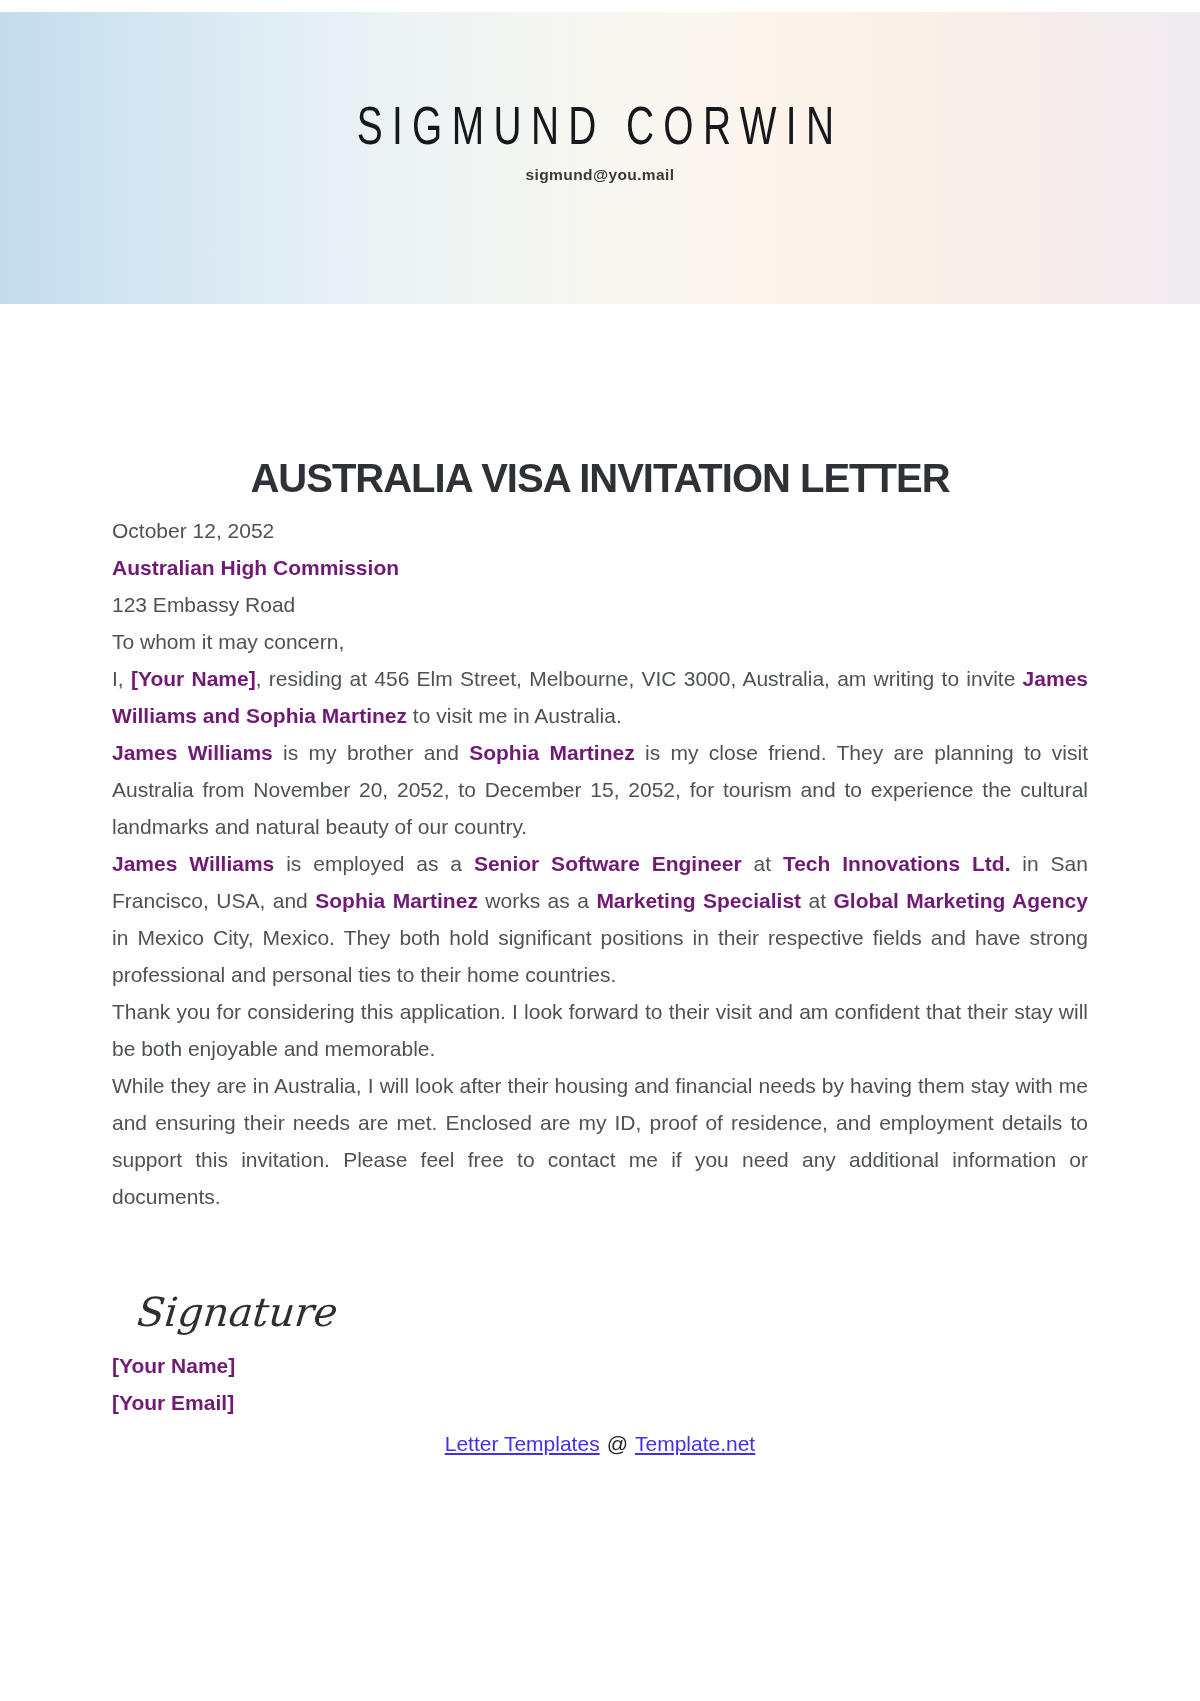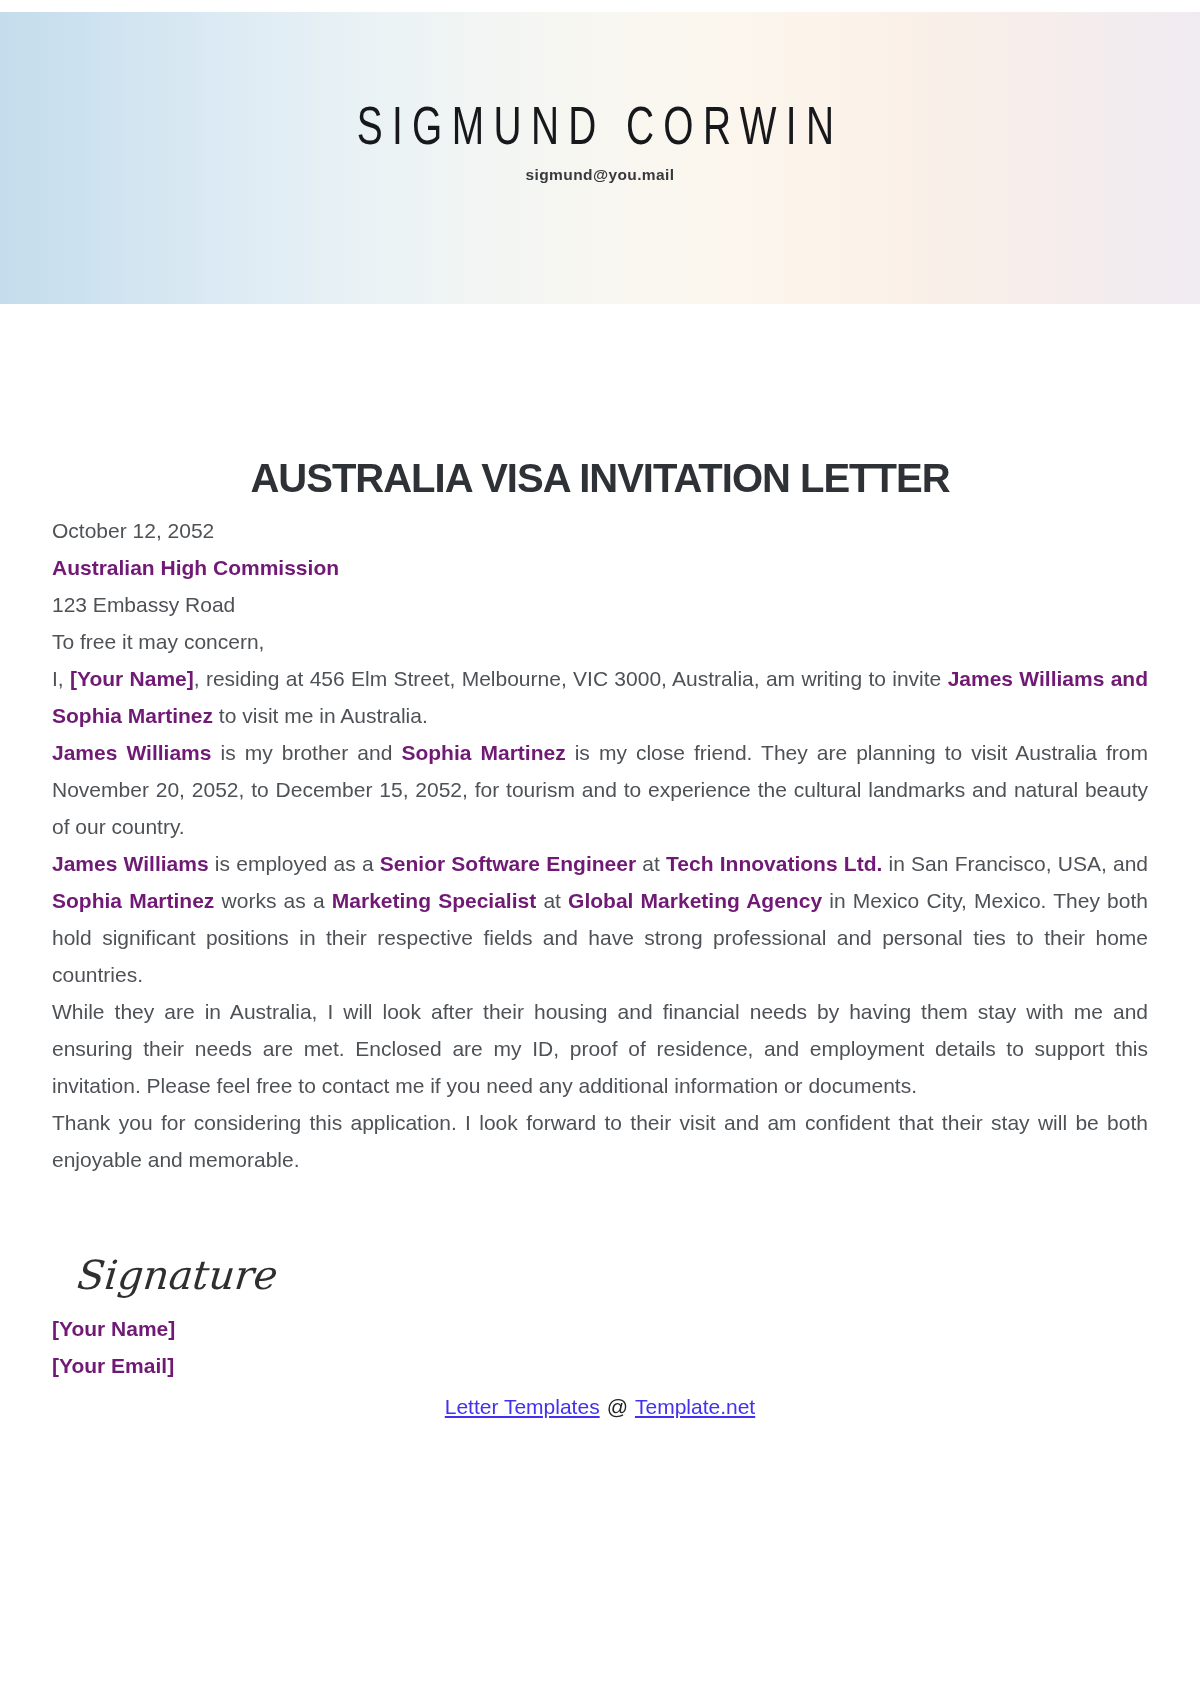--- a/index.html
+++ b/index.html
@@ -35,21 +35,21 @@
   }
   .lh-email{
     margin-top:14px;
     font-size:15.5px;
     font-weight:600;
     letter-spacing:0.4px;
     color:#38393d;
   }
 
   
-  .content{padding:0 52px;}
+  .content{padding:0 112px;}
   h1.title{
     margin:150px 0 0 0;
     font-size:40px;
     line-height:48px;
     font-weight:700;
     letter-spacing:-1px;
     text-align:center;
     color:#2e3237;
   }
   .body-block{margin-top:10px;}
@@ -102,27 +102,27 @@
     <div class="lh-email">sigmund@you.mail</div>
   </header>
 
   <main class="content">
     <h1 class="title">AUSTRALIA VISA INVITATION LETTER</h1>
 
     <div class="body-block">
       <p class="line">October 12, 2052</p>
       <p class="line bold">Australian High Commission</p>
       <p class="line">123 Embassy Road</p>
-      <p class="line">To free it may concern,</p>
+      <p class="line">To whom it may concern,</p>
       <div id="paragraphs">
           <p class="line para"><span>I, </span><b>[Your Name]</b><span>, residing at 456 Elm Street, Melbourne, VIC 3000, Australia, am writing to invite </span><b>James Williams and Sophia Martinez</b><span> to visit me in Australia.</span></p>
           <p class="line para"><b>James Williams</b><span> is my brother and </span><b>Sophia Martinez</b><span> is my close friend. They are planning to visit Australia from November 20, 2052, to December 15, 2052, for tourism and to experience the cultural landmarks and natural beauty of our country.</span></p>
           <p class="line para"><b>James Williams</b><span> is employed as a </span><b>Senior Software Engineer</b><span> at </span><b>Tech Innovations Ltd.</b><span> in San Francisco, USA, and </span><b>Sophia Martinez</b><span> works as a </span><b>Marketing Specialist</b><span> at </span><b>Global Marketing Agency</b><span> in Mexico City, Mexico. They both hold significant positions in their respective fields and have strong professional and personal ties to their home countries.</span></p>
+          <p class="line para"><span>Thank you for considering this application. I look forward to their visit and am confident that their stay will be both enjoyable and memorable.</span></p>
           <p class="line para"><span>While they are in Australia, I will look after their housing and financial needs by having them stay with me and ensuring their needs are met. Enclosed are my ID, proof of residence, and employment details to support this invitation. Please feel free to contact me if you need any additional information or documents.</span></p>
-          <p class="line para"><span>Thank you for considering this application. I look forward to their visit and am confident that their stay will be both enjoyable and memorable.</span></p>
         </div>
     </div>
 
     <div class="signature">Signature</div>
 
     <p class="line bold sender-name">[Your Name]</p>
     <p class="line bold sender-email">[Your Email]</p>
   </main>
 
   <footer class="page-footer">

